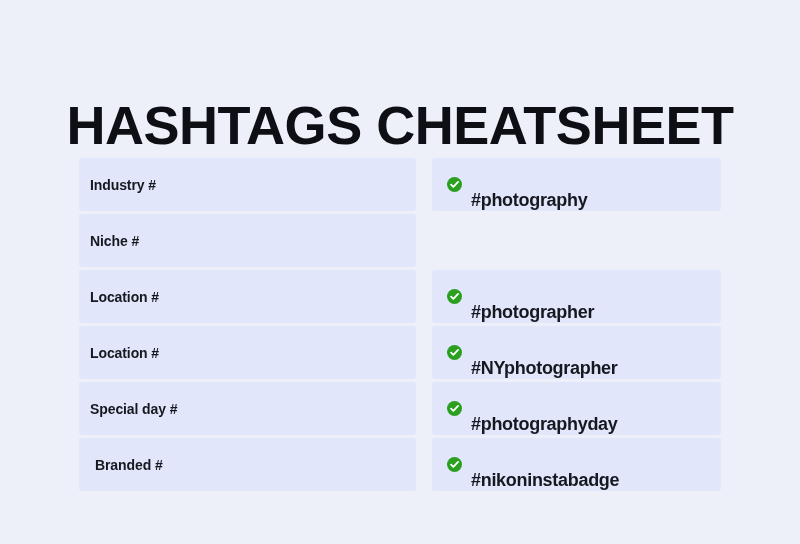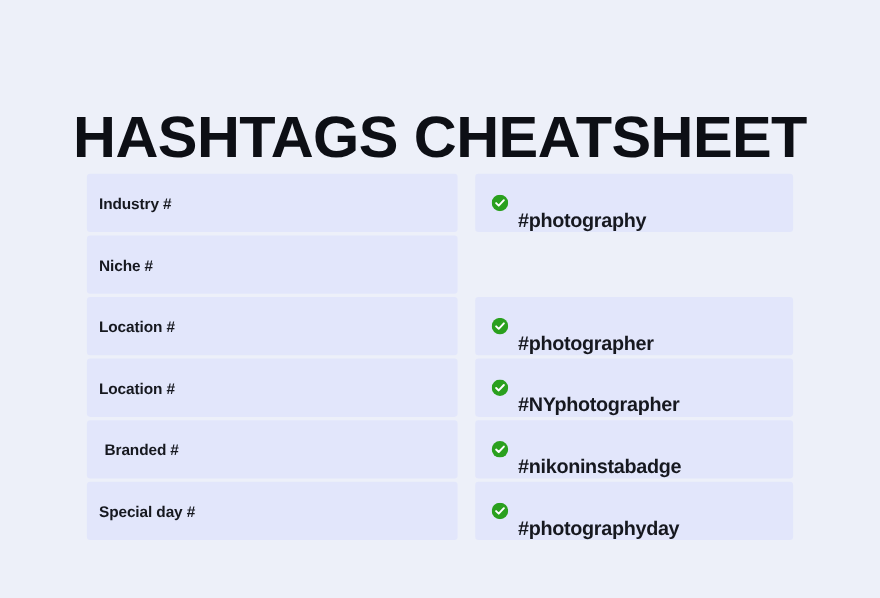--- a/index.html
+++ b/index.html
@@ -152,39 +152,39 @@
       <div class="cell cell-hashtag">
         <svg class="check-icon" viewBox="0 0 16 16">
           <circle cx="8" cy="8" r="8" fill="#2aa01e"></circle>
           <path d="M4.3 8.2 L6.8 10.6 L11.8 5.3" fill="none" stroke="#ffffff" stroke-width="1.9" stroke-linecap="round" stroke-linejoin="round"></path>
         </svg>
         <span class="hashtag-label">#NYphotographer</span>
       </div>
     </div>
 
     <div class="row">
+      <div class="cell cell-category">
+        <span class="category-label">Special day #</span>
+      </div>
+      <div class="cell cell-hashtag">
+        <svg class="check-icon" viewBox="0 0 16 16">
+          <circle cx="8" cy="8" r="8" fill="#2aa01e"></circle>
+          <path d="M4.3 8.2 L6.8 10.6 L11.8 5.3" fill="none" stroke="#ffffff" stroke-width="1.9" stroke-linecap="round" stroke-linejoin="round"></path>
+        </svg>
+        <span class="hashtag-label">#photographyday</span>
+      </div>
+    </div>
+
+    <div class="row">
       <div class="cell cell-category indented">
         <span class="category-label">Branded #</span>
       </div>
       <div class="cell cell-hashtag">
         <svg class="check-icon" viewBox="0 0 16 16">
           <circle cx="8" cy="8" r="8" fill="#2aa01e"></circle>
           <path d="M4.3 8.2 L6.8 10.6 L11.8 5.3" fill="none" stroke="#ffffff" stroke-width="1.9" stroke-linecap="round" stroke-linejoin="round"></path>
         </svg>
         <span class="hashtag-label">#nikoninstabadge</span>
       </div>
     </div>
 
-    <div class="row">
-      <div class="cell cell-category">
-        <span class="category-label">Special day #</span>
-      </div>
-      <div class="cell cell-hashtag">
-        <svg class="check-icon" viewBox="0 0 16 16">
-          <circle cx="8" cy="8" r="8" fill="#2aa01e"></circle>
-          <path d="M4.3 8.2 L6.8 10.6 L11.8 5.3" fill="none" stroke="#ffffff" stroke-width="1.9" stroke-linecap="round" stroke-linejoin="round"></path>
-        </svg>
-        <span class="hashtag-label">#photographyday</span>
-      </div>
-    </div>
-
   </div>
 </div>
 
 </body></html>

